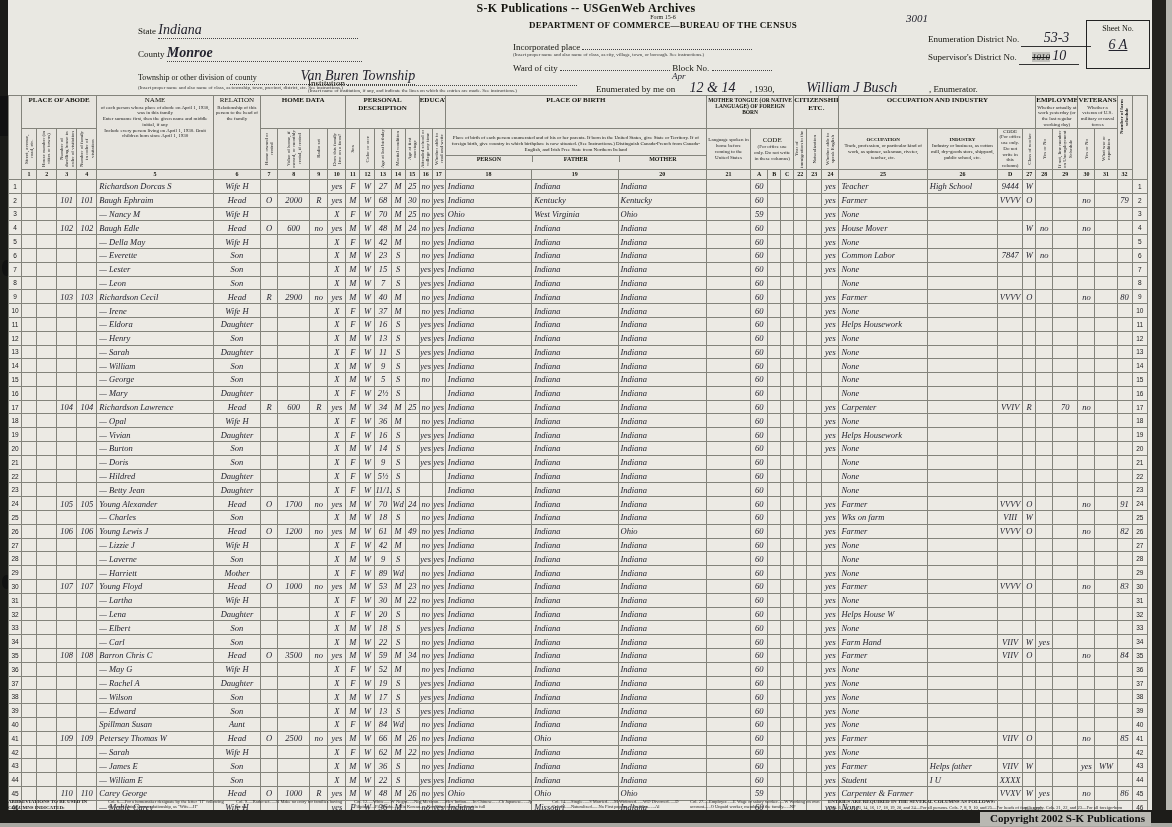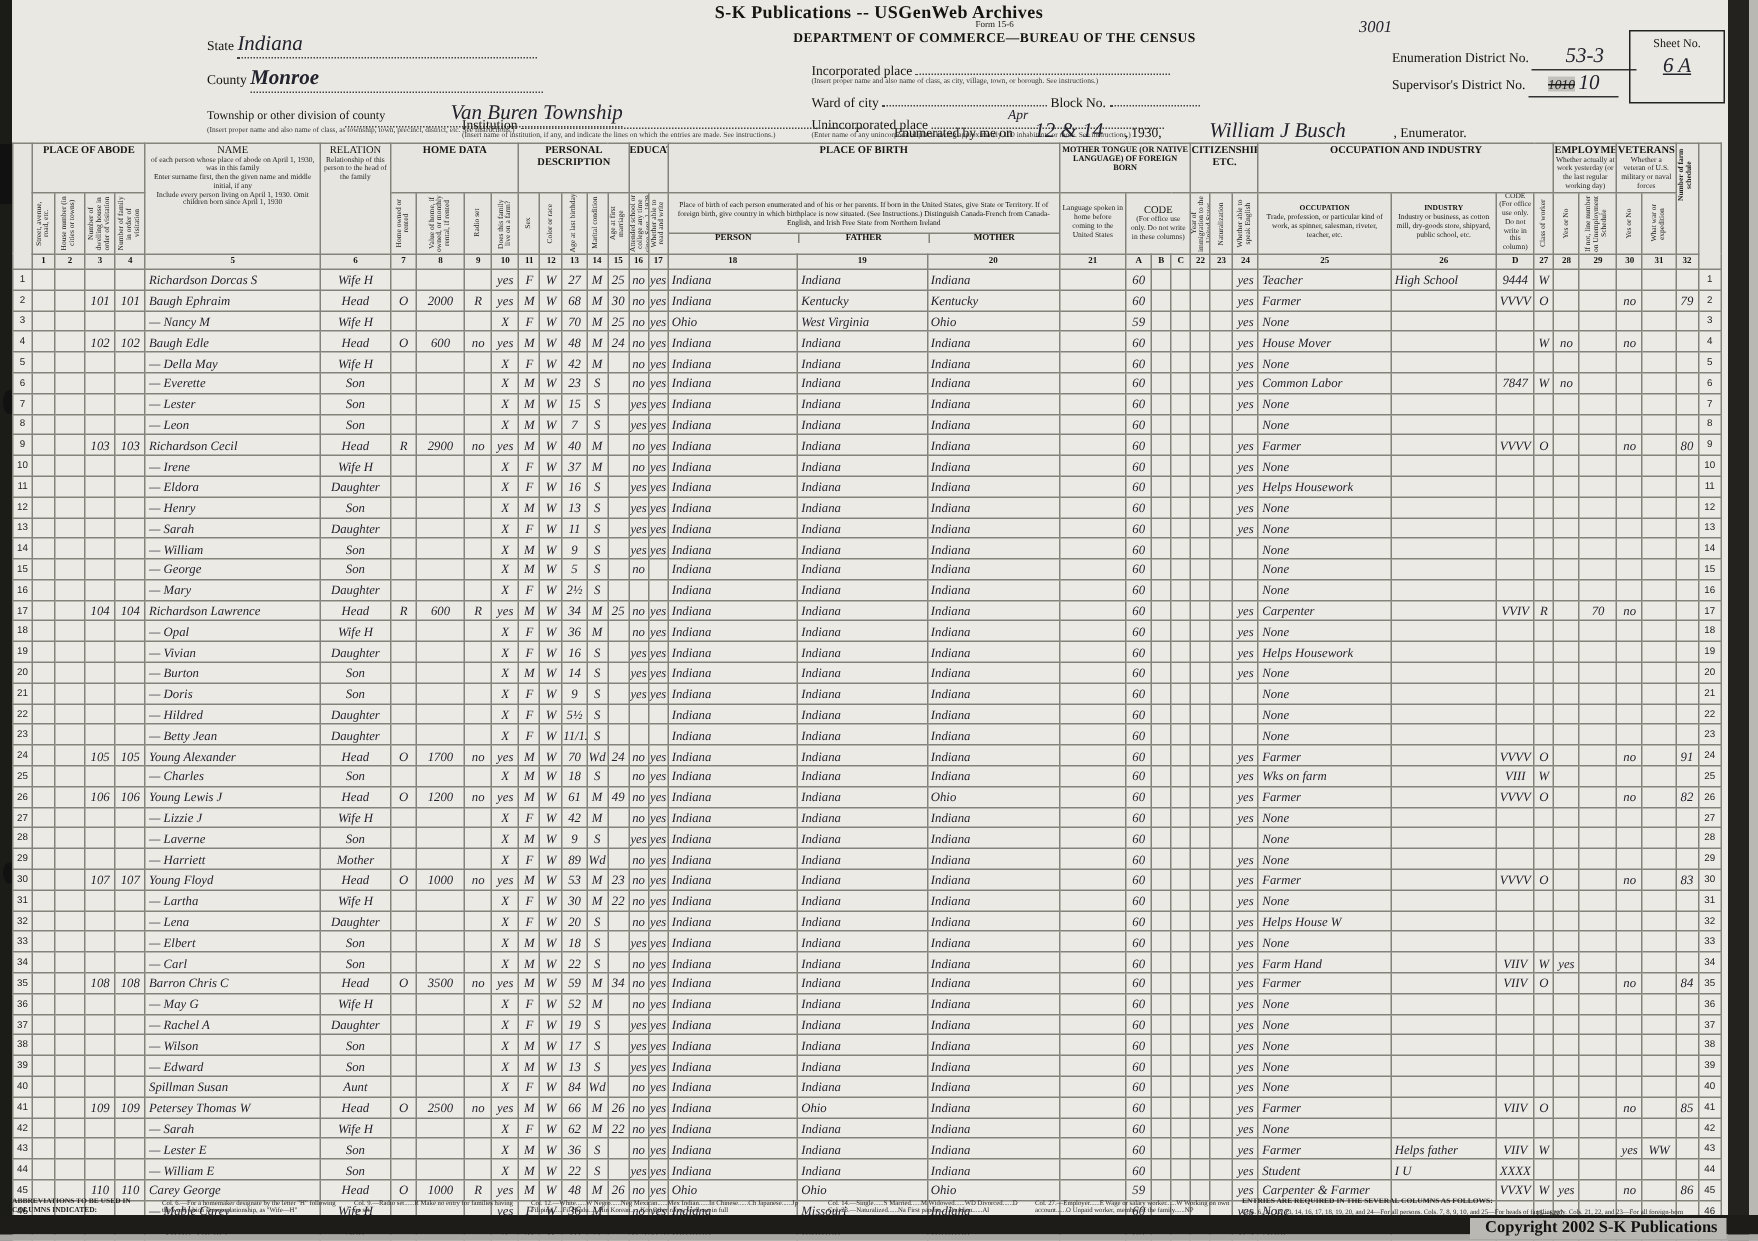--- a/index.html
+++ b/index.html
@@ -18,21 +18,21 @@
              font-weight:bold;font-size:11px;color:#111;}
   .banner{position:absolute;top:1px;left:0;width:100%;text-align:center;font-weight:bold;font-size:12px;letter-spacing:.3px;}
   
   .formhead{position:absolute;left:8px;top:14px;width:1144px;height:80px;font-size:9px;}
   .fh-left{position:absolute;left:130px;top:8px;width:290px;}
   .fh-left .row{position:relative;margin-bottom:6px;white-space:nowrap;}
   .dots{display:inline-block;border-bottom:1px dotted #444;}
   .hw{font-style:italic;color:#23232e;font-family:"Liberation Serif",serif;}
   .hwbig{font-style:italic;color:#23232e;font-size:14px;}
   .note{font-size:5px;color:#333;line-height:1.1;}
-  .fh-mid{position:absolute;left:500px;top:10px;width:280px;margin-left:28px;}
+  .fh-mid{position:absolute;left:500px;top:10px;width:280px;}
   .fh-mid .row{margin-bottom:5px;white-space:nowrap;}
   .fh-center{position:absolute;left:440px;top:0px;width:430px;text-align:center;}
   .fh-center .fno{font-size:6px;}
   .fh-center .dept{font-weight:bold;font-size:9px;letter-spacing:.3px;}
   .fh-center .census{font-weight:bold;font-size:13px;margin-top:1px;}
   .fh-center .sched{font-weight:bold;font-size:15px;letter-spacing:2px;margin-top:1px;}
   .fh-right{position:absolute;left:880px;top:0;width:264px;font-size:9px;}
   .scr3001{position:absolute;left:18px;top:-2px;font-size:11px;}
   .edrow{position:absolute;left:40px;top:16px;white-space:nowrap;}
   .sdrow{position:absolute;left:40px;top:34px;white-space:nowrap;}
@@ -105,25 +105,20 @@
       <div class="row">
         <span>Incorporated place</span>
         <span class="dots" style="width:170px;"></span>
         <div class="note">(Insert proper name and also name of class, as city, village, town, or borough.  See instructions.)</div>
       </div>
       <div class="row">
         <span>Ward of city</span>
         <span class="dots" style="width:110px;"></span>
         <span>Block No.</span>
         <span class="dots" style="width:60px;"></span>
-      </div>
-      <div class="row">
-        <span>Unincorporated place</span>
-        <span class="dots" style="width:155px;"></span>
-        <div class="note">(Enter name of any unincorporated place having approximately 100 inhabitants or more.  See instructions.)</div>
       </div>
     </div>
 
     <div class="fh-center">
       <div class="fno">Form 15-6</div>
       <div class="dept">DEPARTMENT OF COMMERCE—BUREAU OF THE CENSUS</div>
     </div>
 
     <div class="fh-right">
       <div class="scr3001 hw">3001</div>
@@ -2050,21 +2045,21 @@
           <td class="hw"></td>
           <td class="hw"></td>
           <td class="line">42</td>
         </tr>
         <tr>
           <td class="line">43</td>
           <td class="hw"></td>
           <td class="hw"></td>
           <td class="hw"></td>
           <td class="hw"></td>
-          <td class="hw l">— Lester E</td>
+          <td class="hw l">— James E</td>
           <td class="hw">Son</td>
           <td class="hw"></td>
           <td class="hw"></td>
           <td class="hw"></td>
           <td class="hw">X</td>
           <td class="hw">M</td>
           <td class="hw">W</td>
           <td class="hw">36</td>
           <td class="hw">S</td>
           <td class="hw"></td>

